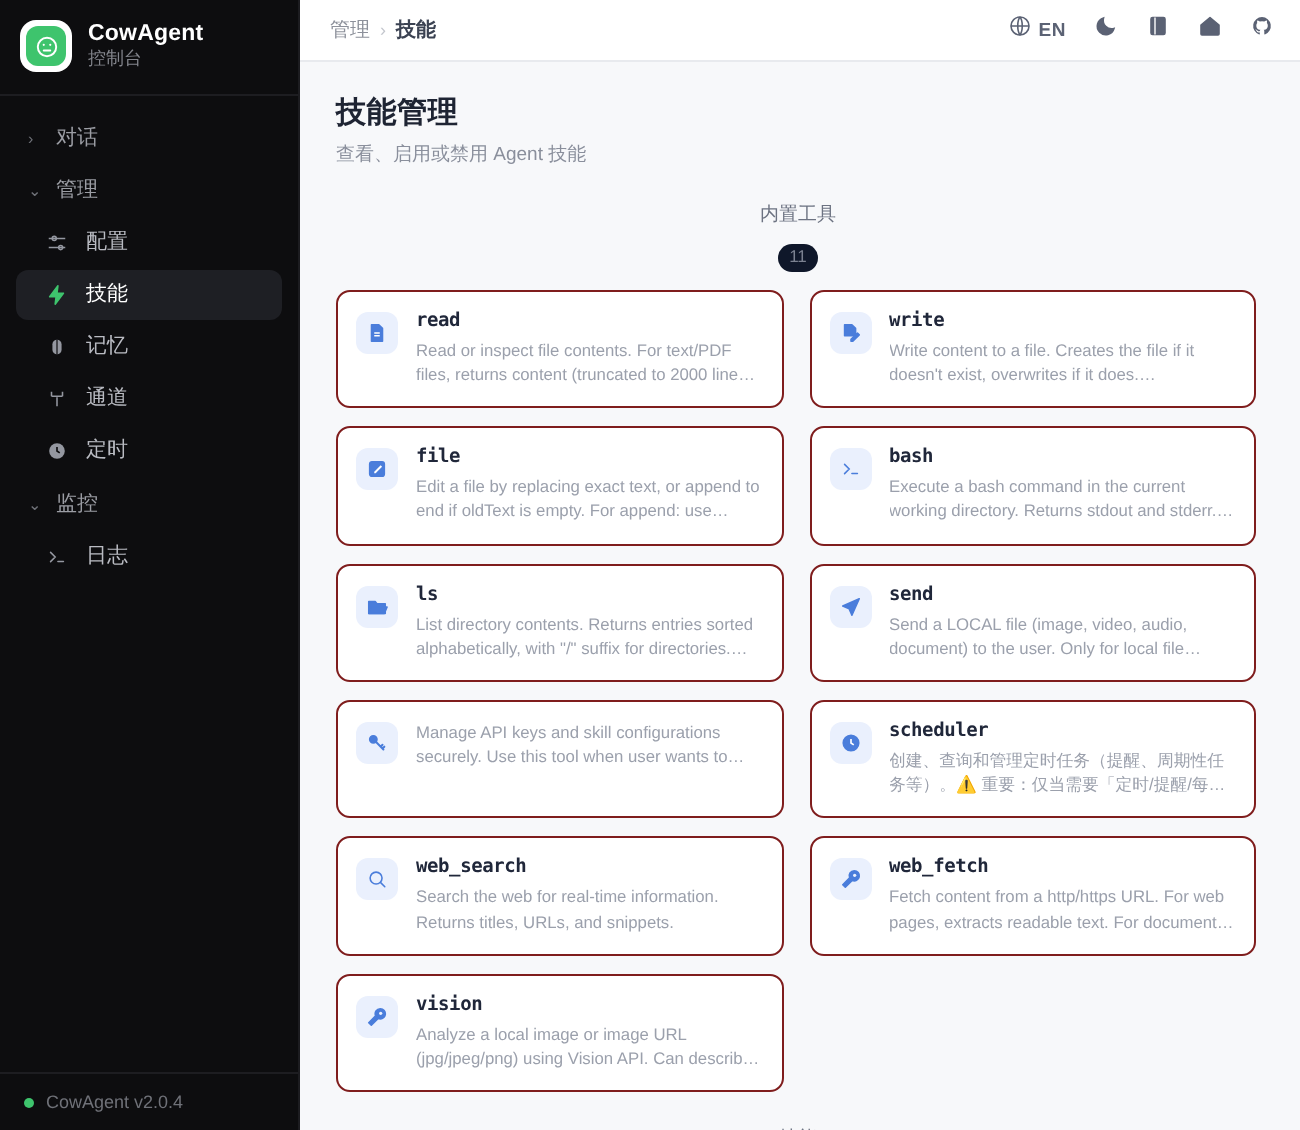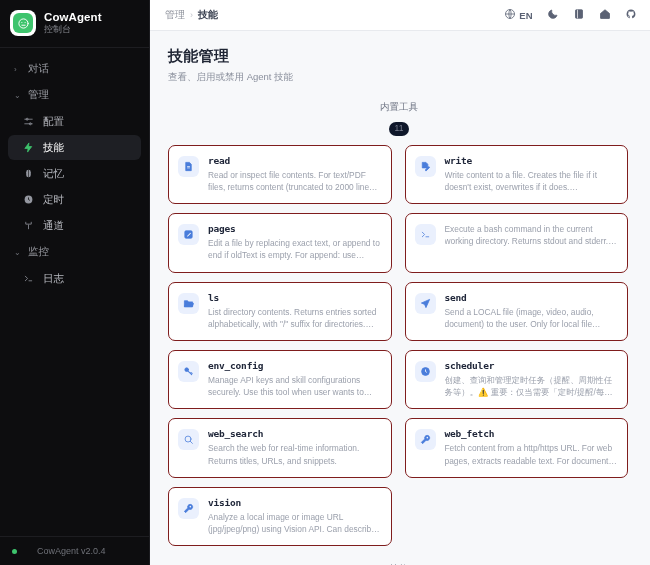--- a/index.html
+++ b/index.html
@@ -54,21 +54,21 @@
   }
   .nav-item .ico { width: 13px; height: 13px; display: flex; align-items: center; justify-content: center; flex: 0 0 13px; }
   .nav-item.active { background: #1e1f24; color: #ffffff; }
   .nav-item.active .ico svg { stroke: #3ec46d; fill: none; }
   .nav-item svg { width: 11px; height: 11px; stroke: #9497a0; fill: none; stroke-width: 1.7; }
   .nav-item.active svg { stroke: #3ec46d; }
   .nav-item .lbl { line-height: 1; }
 
   .sidebar-foot {
     border-top: 1px solid #1d1d21;
-    padding: 9px 12px; display: flex; align-items: center; gap: 20px;
+    padding: 9px 12px; display: flex; align-items: center; gap: 6px;
   }
   .dot { width: 5px; height: 5px; border-radius: 50%; background: #3ec46d; flex: 0 0 5px; }
   .foot-text { color: #6f7178; font-size: 9px; }
 
   
   .main { flex: 1 1 auto; height: 565px; display: flex; flex-direction: column; background: #f7f8fa; min-width: 0; }
   .topbar {
     height: 31px; flex: 0 0 31px;
     background: #ffffff; border-bottom: 1px solid #e8eaee;
     display: flex; align-items: center; justify-content: space-between;
@@ -180,34 +180,34 @@
               <path d="M12 4a5 5 0 0 0-5 5v6a5 5 0 0 0 10 0V9a5 5 0 0 0-5-5z" fill="#9497a0" stroke="none"></path>
               <path d="M12 4v16" stroke="#0d0d0f" stroke-width="1.3"></path>
             </svg>
         </span>
         <span class="lbl">记忆</span>
       </div>
 
       <div class="nav-item">
         <span class="ico">
           <svg viewBox="0 0 24 24">
+              <path d="M6 4v5M18 4v5M12 10v10M6 9h12"></path>
+            </svg>
+        </span>
+        <span class="lbl">通道</span>
+      </div>
+
+      <div class="nav-item">
+        <span class="ico">
+          <svg viewBox="0 0 24 24">
               <circle cx="12" cy="12" r="8.5" fill="#9497a0" stroke="none"></circle>
               <path d="M12 7.5V12l3 2" stroke="#0d0d0f" stroke-width="1.8"></path>
             </svg>
         </span>
         <span class="lbl">定时</span>
-      </div>
-
-      <div class="nav-item">
-        <span class="ico">
-          <svg viewBox="0 0 24 24">
-              <path d="M6 4v5M18 4v5M12 10v10M6 9h12"></path>
-            </svg>
-        </span>
-        <span class="lbl">通道</span>
       </div>
 
       <div class="nav-group-head">
         <span class="chev">⌄</span>
         <span>监控</span>
       </div>
 
       <div class="nav-item">
         <span class="ico">
           <svg viewBox="0 0 24 24" stroke-linecap="round">
@@ -320,32 +320,33 @@
         </div>
 
         <div class="card">
           <span class="card-ico">
             <svg viewBox="0 0 24 24" stroke-linejoin="round">
                 <rect x="4" y="4" width="16" height="16" rx="2.5" fill="#4a7ddb" stroke="#4a7ddb"></rect>
                 <path d="M9 15l7-7 1.5 1.5-7 7H9z" fill="#ffffff" stroke="none"></path>
               </svg>
           </span>
           <div class="card-body">
-            <div class="card-name">pages</div>
+            <div class="card-name">file</div>
             <div class="card-desc">Edit a file by replacing exact text, or append to end if oldText is empty. For append: use empty oldText. For…</div>
           </div>
         </div>
 
         <div class="card">
           <span class="card-ico">
             <svg viewBox="0 0 24 24" stroke-linecap="round" stroke-width="2.2">
                 <path d="M5 7l5 5-5 5M13 17h6"></path>
               </svg>
           </span>
           <div class="card-body">
+            <div class="card-name">bash</div>
             <div class="card-desc">Execute a bash command in the current working directory. Returns stdout and stderr. Output is truncat…</div>
           </div>
         </div>
 
         <div class="card">
           <span class="card-ico">
             <svg viewBox="0 0 24 24" stroke-linejoin="round">
                 <path d="M3 6h7l2 2.5h9V19H3z" fill="#4a7ddb" stroke="#4a7ddb"></path>
                 <path d="M3 19l3-7h17l-3 7z" fill="#4a7ddb" stroke="#4a7ddb"></path>
               </svg>
@@ -369,21 +370,20 @@
         </div>
 
         <div class="card">
           <span class="card-ico">
             <svg viewBox="0 0 24 24" stroke-linecap="round">
                 <circle cx="8" cy="8" r="4" fill="#4a7ddb" stroke="#4a7ddb"></circle>
                 <path d="M11 11l8 8M16 16l2-2M18 18l2-2" stroke-width="2.2"></path>
               </svg>
           </span>
           <div class="card-body">
-            <div class="card-name">env_config</div>
             <div class="card-desc">Manage API keys and skill configurations securely. Use this tool when user wants to configure API keys (like…</div>
           </div>
         </div>
 
         <div class="card">
           <span class="card-ico">
             <svg viewBox="0 0 24 24">
                 <circle cx="12" cy="12" r="8.5" fill="#4a7ddb" stroke="#4a7ddb"></circle>
                 <path d="M12 7.5V12l3 2" stroke="#ffffff" stroke-width="1.8"></path>
               </svg>

